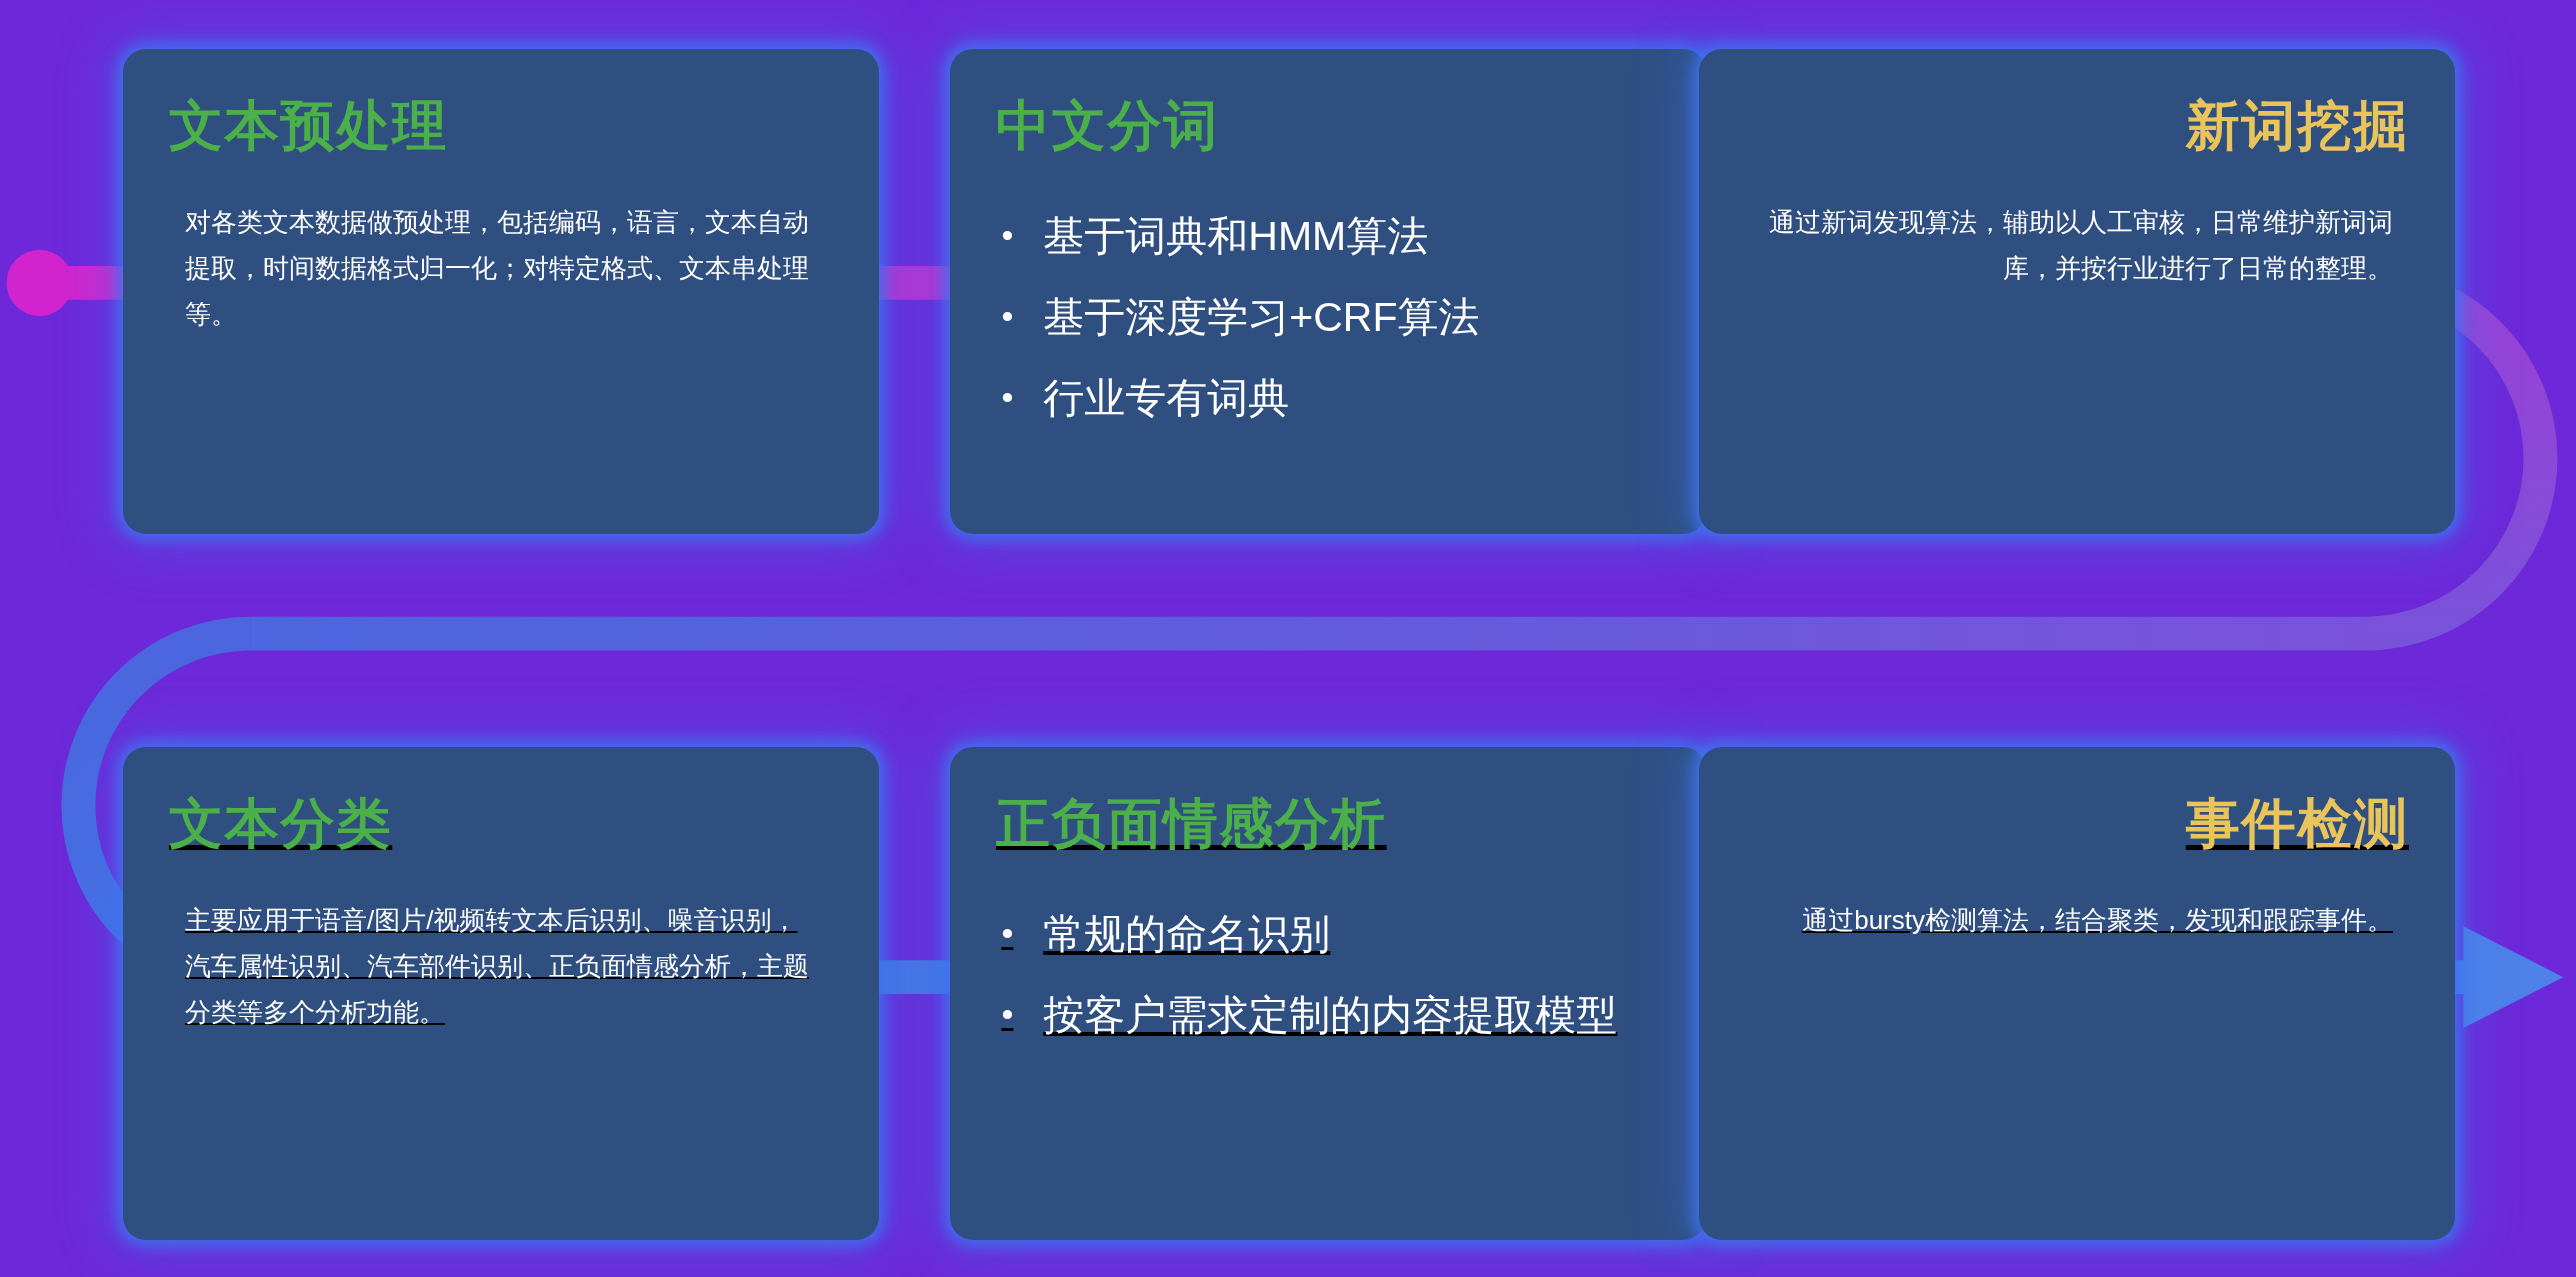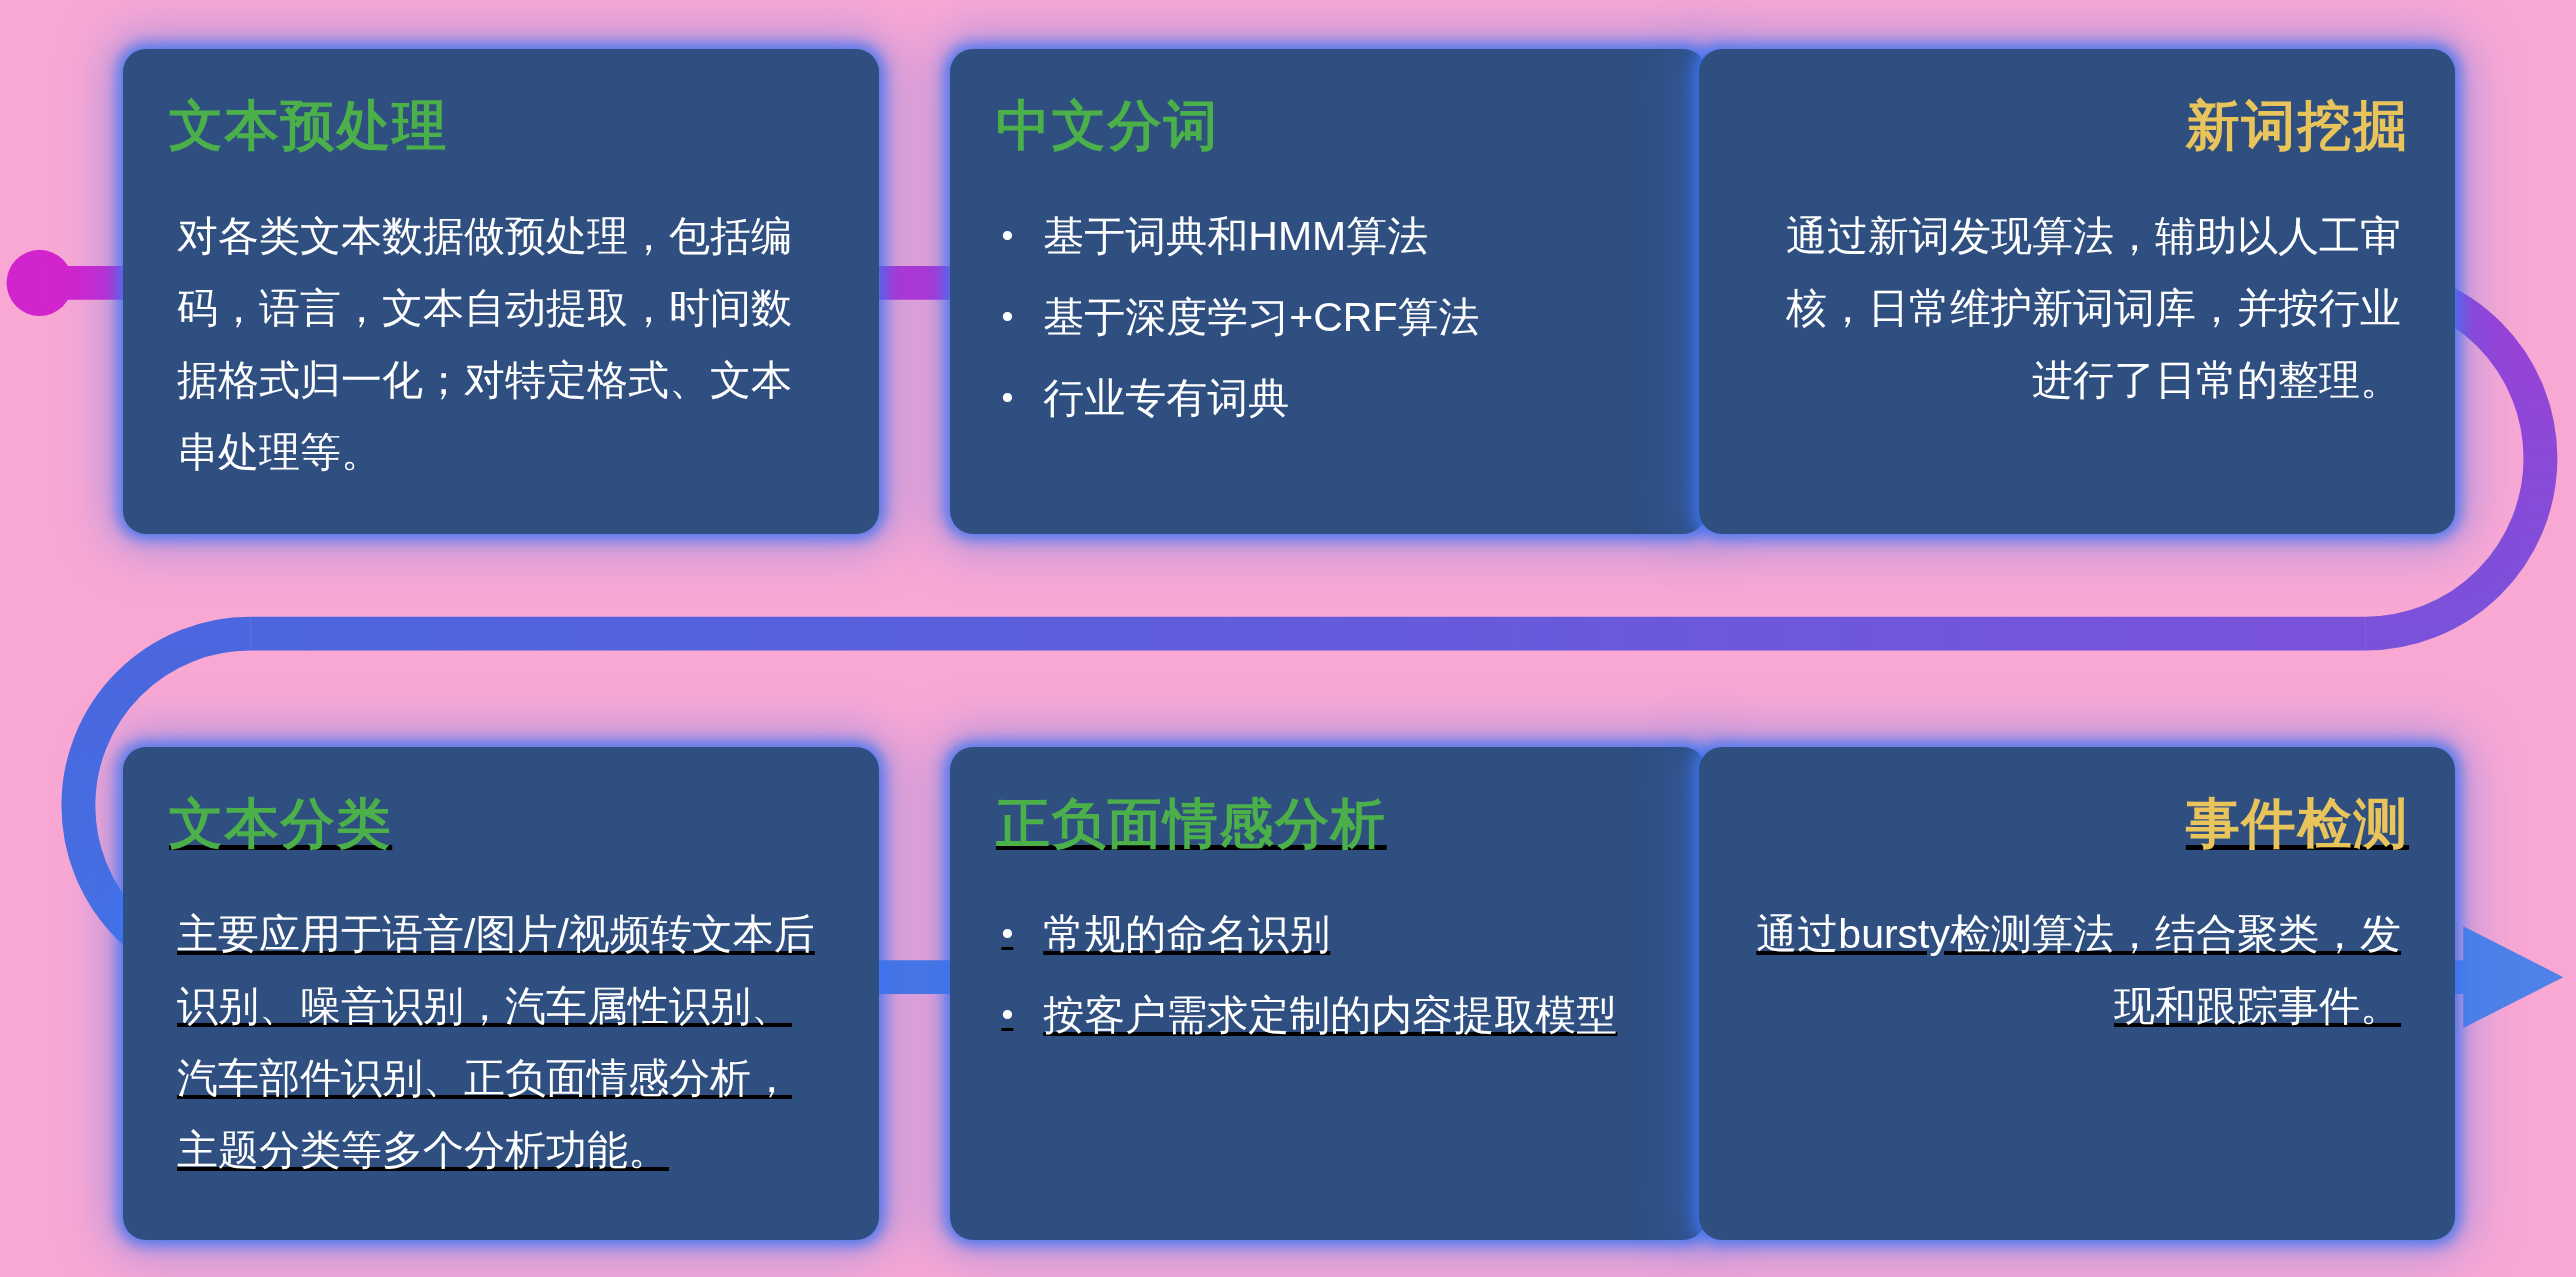--- a/index.html
+++ b/index.html
@@ -10,21 +10,21 @@
     --body-text:#ffffff;
   }
   *{box-sizing:border-box;}
   html,body{margin:0;padding:0;background:#ffffff;}
   .stage{
     position:relative;
     width:2576px;
     height:1277px;
     overflow:hidden;
     font-family:"Liberation Sans","DejaVu Sans",sans-serif;
-    background:#f9a8d4;
+    background:#6d28d9;
   }
   .flow{
     position:absolute;
     left:0;top:0;
     width:2576px;height:1277px;
     z-index:1;
   }
   .card{
     position:absolute;
     width:756px;
@@ -42,22 +42,22 @@
   .col3{left:1699px;text-align:right;}
   .card-title{
     margin:0 0 37px 0;
     font-size:54px;
     font-weight:bold;
     letter-spacing:1.8px;
   }
   .title-green{color:var(--title-green);}
   .title-yellow{color:var(--title-yellow);}
   .card-body{
-    margin:8px;
-    font-size:41px;
+    margin:16px;
+    font-size:26px;
     line-height:1.76;
     color:var(--body-text);
   }
   .bullets{
     list-style:none;
     margin:0;
     padding:0;
     font-size:41px;
     line-height:1.76;
     color:var(--body-text);

